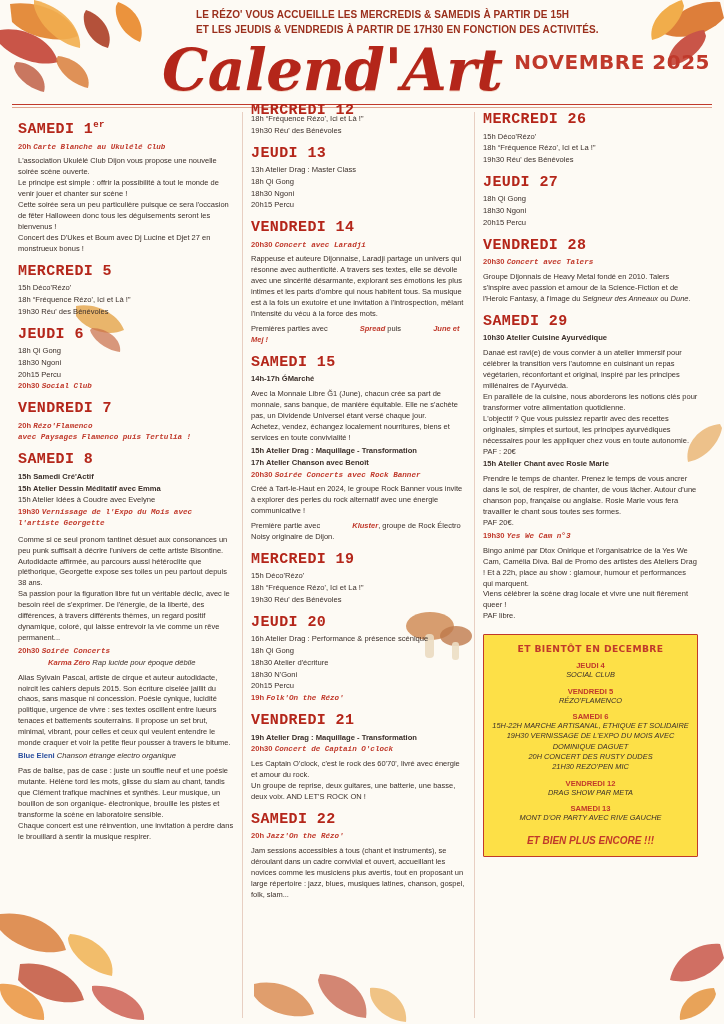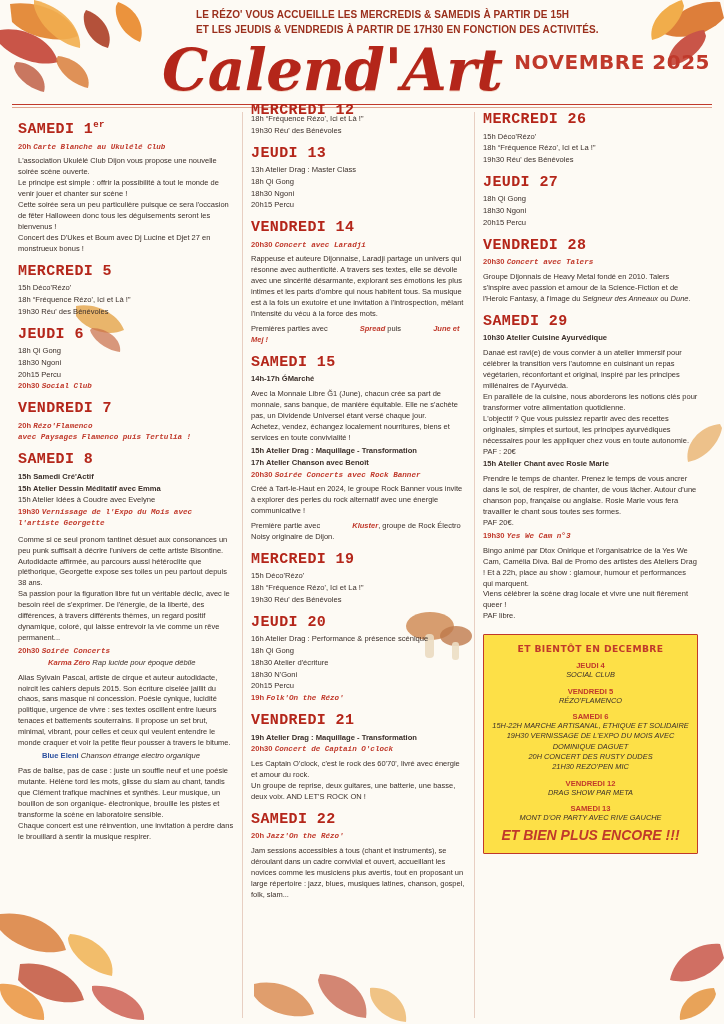--- a/index.html
+++ b/index.html
@@ -94,21 +94,21 @@
   .hl { color: #c0392b; font-weight: bold; }
   .hl-i { color: #c0392b; font-weight: bold; font-style: italic; font-family: Liberation Mono, monospace; }
   .it { font-style: italic; }
   .para {
     font-size: 7.5px;
     line-height: 1.46;
     margin: 4px 0 2px;
     text-align: left;
   }
   .para.sp { margin-top: 6px; }
-  .t-blue { color: #2b4f9e; font-weight: bold; margin-left: 24px; }
+  .t-blue { color: #2b4f9e; font-weight: bold; }
   .t-red { color: #c0392b; font-weight: bold; font-style: italic; padding-left: 30px; }
 
   
   .dec-box {
     margin-top: 12px;
     border: 1.6px solid #c0392b;
     border-radius: 1px;
     background: #fde047;
     padding: 8px 4px 10px;
     text-align: center;
@@ -127,22 +127,22 @@
     color: #c0392b;
     margin-top: 6px;
   }
   .dec-line {
     font-size: 7.4px;
     font-style: italic;
     color: #3b2f2a;
     line-height: 1.4;
   }
   .dec-foot {
-    margin-top: 4px;
-    font-size: 14px;
+    margin-top: 12px;
+    font-size: 10px;
     font-style: italic;
     font-weight: bold;
     color: #c0392b;
   }
 </style>
 </head>
 <body>
 
 <div class="leaf" style="left:0;top:0;">
   <svg width="150" height="110" viewBox="0 0 150 110">

